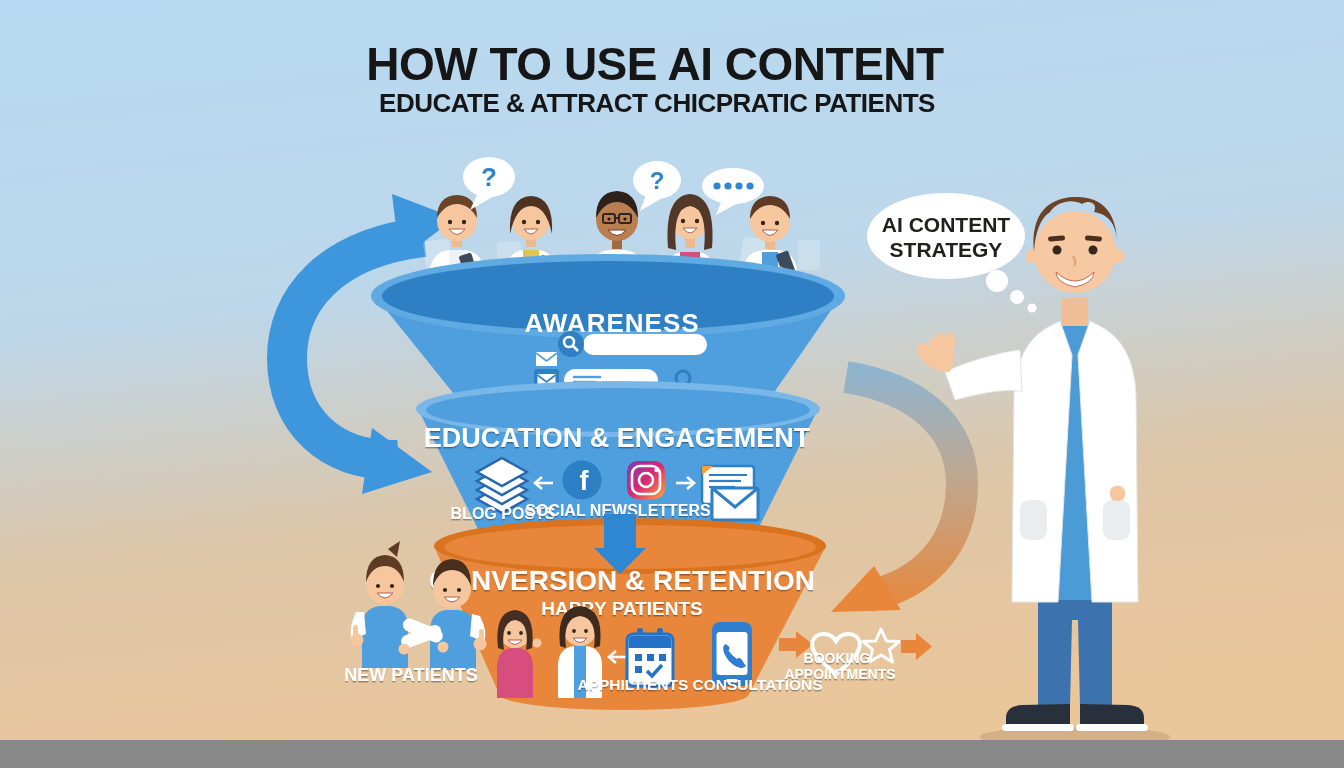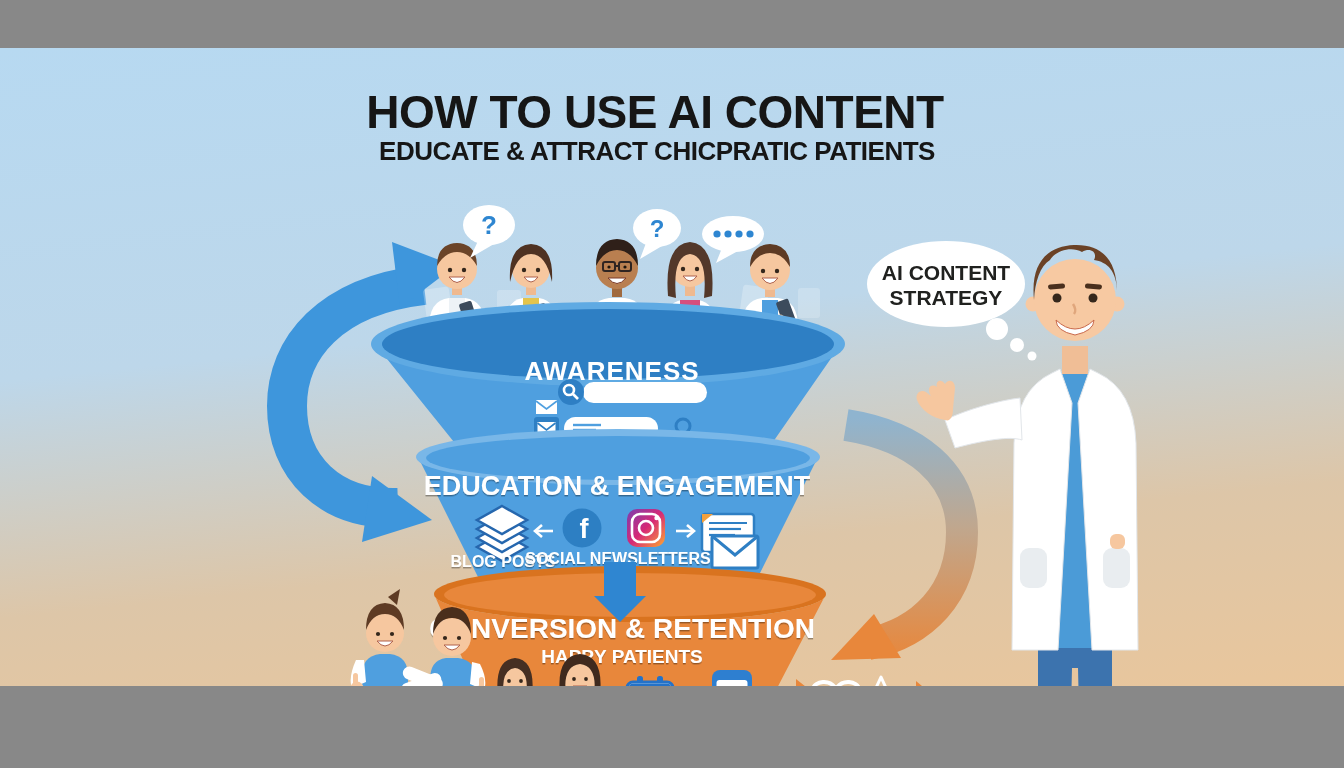--- a/index.html
+++ b/index.html
@@ -1,16 +1,16 @@
 <!DOCTYPE html>
 <html><head>
 <meta charset="utf-8">
 <style>
   html,body{margin:0;padding:0;background:#888;}
-  .stage{position:relative;width:1344px;height:638px;overflow:hidden;font-family:"Liberation Sans",sans-serif;margin-top:48px;}
+  .stage{position:relative;width:1344px;height:740px;overflow:hidden;font-family:"Liberation Sans",sans-serif;}
   svg{display:block}
   text{font-family:"Liberation Sans","DejaVu Sans",sans-serif;}
   .ttl{font-weight:bold;fill:#161616;letter-spacing:-0.5px;}
   .wlabel{font-weight:bold;fill:#ffffff;}
   .blk{font-weight:bold;fill:#20211f;}
   .qmark{font-weight:bold;fill:#2e86d1;}
 </style>
 </head>
 <body>
 

